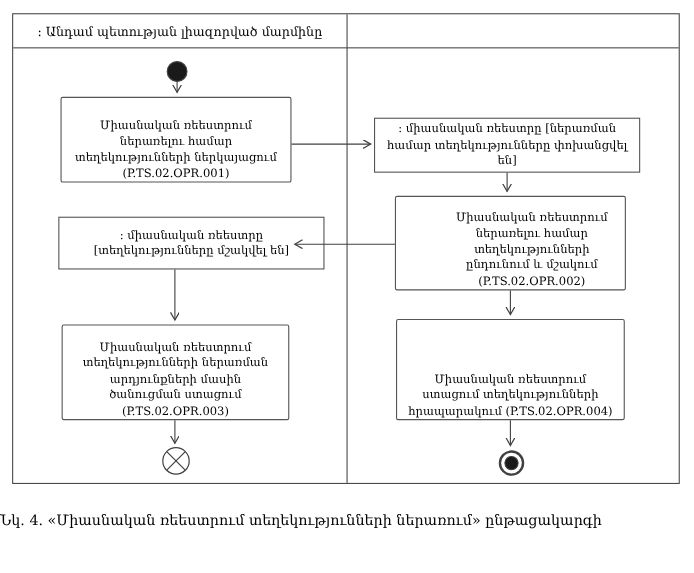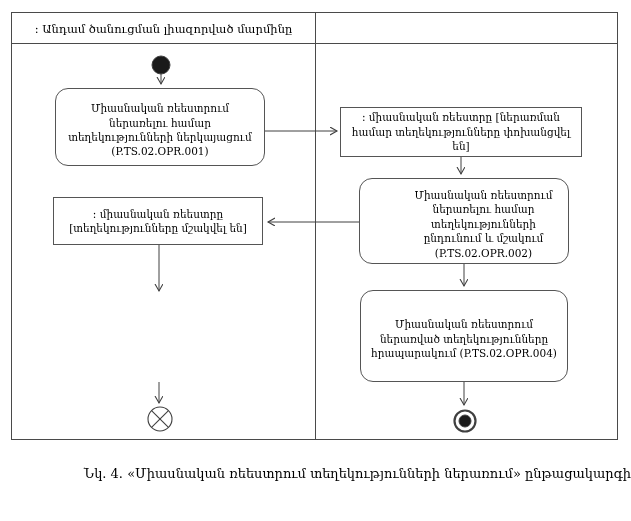--- a/index.html
+++ b/index.html
@@ -31,69 +31,72 @@
   }
   .lane-header.left{left:0;width:303px;}
   .lane-header.right{left:304px;width:302px;}
   
   .node{
     position:absolute;box-sizing:border-box;background:#ffffff;
     border:1px solid #555555;
     font-size:10.5px;line-height:1.38;text-align:center;
     display:flex;justify-content:center;
   }
-  .action{border-radius:13px;align-items:center;padding:6px 9px 0 9px;}
+  .action{border-radius:2px;align-items:flex-end;padding:6px 9px 0 9px;}
   .object{align-items:center;padding:20px 8px;}
   #n-opr001{left:55px;top:88px;width:210px;height:78px;}
   #n-obj-right{left:340px;top:107px;width:242px;height:50px;}
   #n-opr002{left:359px;top:178px;width:210px;height:86px;padding-left:48px;}
-  #n-obj-left{left:53px;top:197px;width:210px;height:48px;}
+  #n-obj-left{left:53px;top:197px;width:242px;height:48px;}
   #n-opr003{left:56px;top:295px;width:207px;height:87px;}
   #n-opr004{left:360px;top:290px;width:208px;height:92px;}
   
   svg.overlay{position:absolute;left:0;top:0;width:631px;height:521px;pointer-events:none;}
   svg.overlay line, svg.overlay circle, svg.overlay path{stroke:#404040;}
   
   .caption{
     position:absolute;left:0;top:460px;width:631px;
-    text-align:right;font-size:13px;line-height:28px;
+    text-align:left;font-size:13px;line-height:28px;
   }
 </style>
 </head>
 <body>
 
 <div class="stage">
 
   <div class="frame">
     <div class="header-row"></div>
     <div class="lane-divider"></div>
     <div class="lane-header left">
-      <span>: Անդամ ծանուցման լիազորված մարմինը</span>
+      <span>: Անդամ պետության լիազորված մարմինը</span>
     </div>
   </div>
 
   <div class="node action" id="n-opr001">
     <span>Միասնական ռեեստրում ներառելու համար տեղեկությունների ներկայացում (P.TS.02.OPR.001)</span>
   </div>
 
   <div class="node object" id="n-obj-right">
     <span>: միասնական ռեեստրը [ներառման համար տեղեկությունները փոխանցվել են]</span>
   </div>
 
   <div class="node action" id="n-opr002">
     <span>Միասնական ռեեստրում ներառելու համար տեղեկությունների ընդունում և մշակում (P.TS.02.OPR.002)</span>
   </div>
 
   <div class="node object" id="n-obj-left">
     <span>: միասնական ռեեստրը [տեղեկությունները մշակվել են]</span>
   </div>
 
+  <div class="node action" id="n-opr003">
+    <span>Միասնական ռեեստրում տեղեկությունների ներառման արդյունքների մասին ծանուցման ստացում (P.TS.02.OPR.003)</span>
+  </div>
 
   <div class="node action" id="n-opr004">
-    <span>Միասնական ռեեստրում ներառված տեղեկությունները հրապարակում (P.TS.02.OPR.004)</span>
+    <span>Միասնական ռեեստրում ստացում տեղեկությունների հրապարակում (P.TS.02.OPR.004)</span>
   </div>
 
   <svg class="overlay" viewBox="0 0 631 521">
     <defs>
       <marker id="arrowhead" markerWidth="10" markerHeight="10" refX="7" refY="4" orient="auto" markerUnits="userSpaceOnUse">
         <path d="M0,0 L7,4 L0,8" fill="none" stroke="#404040" stroke-width="1.1"></path>
       </marker>
     </defs>
 
     <circle cx="161" cy="65" r="9" fill="#1a1a1a" stroke="none"></circle>

